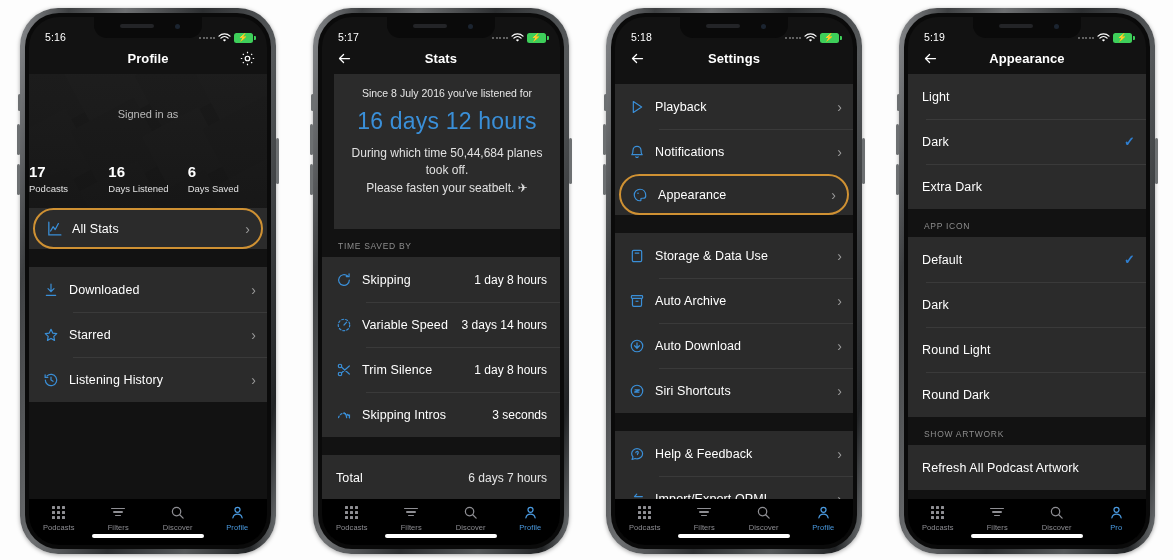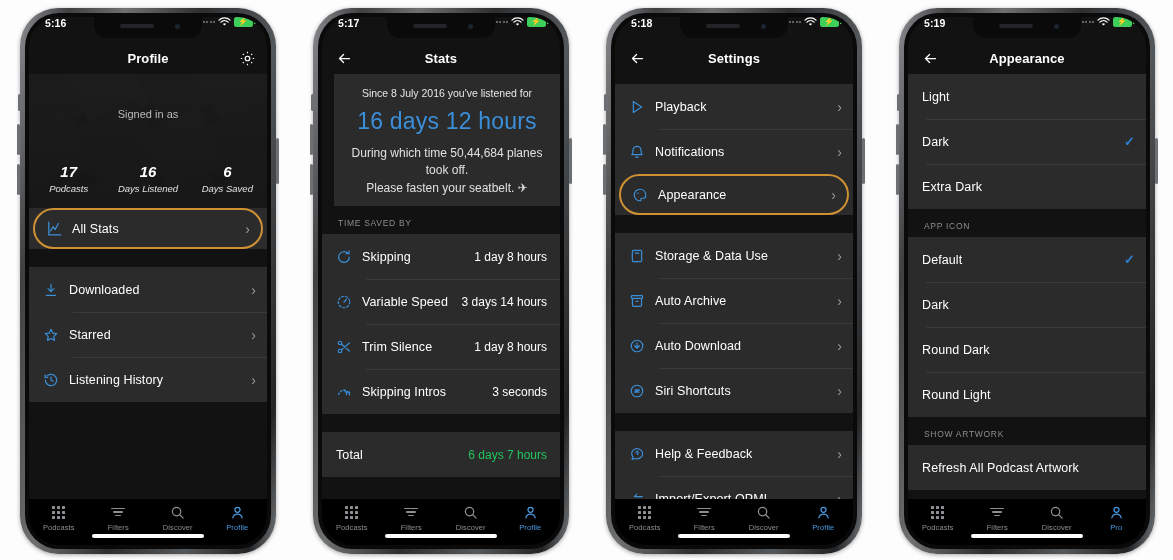--- a/index.html
+++ b/index.html
@@ -66,26 +66,26 @@
   .btn-sil { position:absolute; left:-2px; top:86px; width:3px; height:17px; border-radius:2px; background:#6d7072; }
   .btn-vup { position:absolute; left:-3px; top:116px; width:3px; height:31px; border-radius:2px; background:#6d7072; }
   .btn-vdn { position:absolute; left:-3px; top:156px; width:3px; height:31px; border-radius:2px; background:#6d7072; }
   .btn-pwr { position:absolute; right:-3px; top:130px; width:3px; height:46px; border-radius:2px; background:#6d7072; }
 
   
   .statusbar {
     height: 26px;
     flex: 0 0 26px;
     display: flex;
-    align-items: flex-start;
+    align-items: flex-end;
     justify-content: space-between;
     padding: 0 14px 0 16px;
     color: #fff;
     font-size: 10.5px;
-    font-weight: bold;
+    font-weight: normal;
     letter-spacing: .1px;
     position: relative;
     z-index: 20;
     background: transparent;
   }
   .sb-right { display: flex; align-items: center; gap: 3px; }
   .sig-dots { display:flex; gap:1.5px; align-items:flex-end; }
   .sig-dots i { width:2px; height:2px; background:#7c7c7c; border-radius:50%; display:block; }
   .battery {
     width: 19px; height: 9.5px;
@@ -134,21 +134,21 @@
   }
   .hero .scrim { position:absolute; inset:0; background:linear-gradient(180deg,rgba(18,18,18,.55),rgba(18,18,18,.78)); }
   .signed-in {
     position:absolute; top:34px; left:0; right:0; text-align:center;
     font-size:11px; color:#b9b9b9;
   }
   .counts {
     position:absolute; bottom:14px; left:0; right:0;
     display:flex;
   }
-  .count { flex:1; text-align:center; color:#fff;font-style:italic; }
+  .count { flex:1; text-align:left; color:#fff; }
   .count .num { font-size:15px; font-weight:bold; line-height:1.1; }
   .count .lbl { font-size:9.5px; color:#e2e2e2; margin-top:3px; }
 
   
   .group { background:#2b2b2b; }
   .spacer { height: 18px; background:#121212; }
   .spacer.sm { height: 10px; }
   .row {
     position: relative;
     display: flex; align-items: center;
@@ -157,21 +157,21 @@
     color: #fff;
     background:#2b2b2b;
   }
   .row + .row:before {
     content:''; position:absolute; left:44px; right:0; top:0; height:1px;
     background:#3a3a3a;
   }
   .row .ico { width: 26px; flex:0 0 26px; display:flex; align-items:center; color:#3a8fd8; }
   .row .label { flex:1 1 auto; font-size:12.5px; letter-spacing:.1px; }
   .row .value { font-size:12px; color:#ffffff; margin-right:2px; }
-  .row .value.accent { color:#22c55e; }
+  .row .value.accent { color:#e5e5e5; }
   .chev { color:#9a9a9a; font-size:14px; line-height:1; margin-left:6px; }
 
   .row.noicon { }
   .row.noicon + .row.noicon:before { left: 18px; }
 
   .highlight {
     border: 2.5px solid #cf9133;
     border-radius: 24px;
     margin: 0 4px;
     height: 41px;
@@ -184,21 +184,21 @@
     letter-spacing: .7px;
     color: #8d8d8d;
     padding: 12px 0 6px 16px;
     background:#121212;
     text-transform: uppercase;
   }
 
   
   .stats-hero {
     background:#2b2b2b;
-    padding: 13px 12px 9px;
+    padding: 13px 12px 32px;
     text-align:center;
     color:#fff;
     margin-left:12px;
   }
   .stats-hero .since { font-size: 10.5px; color:#e6e6e6; }
   .stats-hero .big { font-size: 23px; font-weight: normal; color:#3a8fd8; margin: 9px 0 10px; letter-spacing:.2px; }
   .stats-hero .sub { font-size: 12px; color:#e0e0e0; line-height:1.45; }
   .check { color:#2f7fd0; font-size:13px; font-weight:bold; }
 
   
@@ -825,24 +825,24 @@
           <div class="sec-head">APP ICON</div>
           <div class="group">
             <div class="row noicon">
               <span class="label">Default</span>
               <span class="check">✓</span>
             </div>
             <div class="row noicon">
               <span class="label">Dark</span>
             </div>
             <div class="row noicon">
+              <span class="label">Round Light</span>
+            </div>
+            <div class="row noicon">
               <span class="label">Round Dark</span>
-            </div>
-            <div class="row noicon">
-              <span class="label">Round Light</span>
             </div>
           </div>
 
           <div class="sec-head">SHOW ARTWORK</div>
           <div class="group">
             <div class="row noicon">
               <span class="label">Refresh All Podcast Artwork</span>
             </div>
 
           </div>

